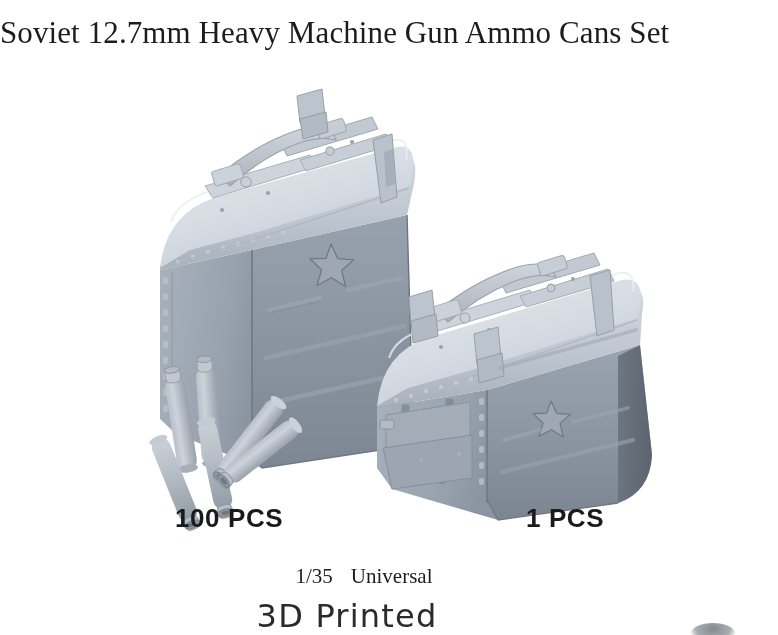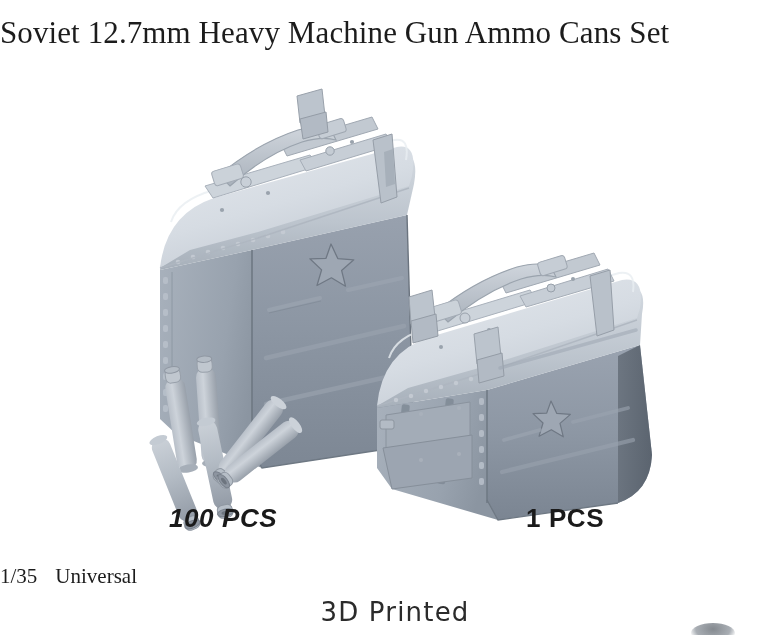--- a/index.html
+++ b/index.html
@@ -20,35 +20,35 @@
     color:#1c1c1c;letter-spacing:.1px;white-space:nowrap;
   }
 
   
   .qty{
     position:absolute;
     font-family:"Liberation Sans",sans-serif;
     font-weight:700;font-size:26px;letter-spacing:.6px;
     color:#1a1a1a;white-space:nowrap;
   }
-  #qty-shells{left:169px;top:503px;font-style:italic;}
+  #qty-shells{left:175px;top:503px;}
   #qty-can{left:526px;top:503px;}
 
   
   .scale-line{
-    position:absolute;left:0;top:564px;width:728px;
+    position:absolute;left:0;top:564px;width:728px;text-align:center;
     font-family:"Liberation Serif","DejaVu Serif",serif;
     font-size:21px;color:#1c1c1c;white-space:nowrap;
   }
   .scale-line .sp{display:inline-block;width:18px;}
   .printed-line{
     position:absolute;left:0;top:597px;width:694px;text-align:center;
     font-family:"DejaVu Sans",sans-serif;
-    font-size:26px;font-weight:400;color:#2b2b2b;
-    letter-spacing:1.2px;white-space:nowrap;padding-left:48px;
+    font-size:32px;font-weight:400;color:#2b2b2b;
+    letter-spacing:1.2px;white-space:nowrap;
   }
 
   
   .corner-mark{
     position:absolute;left:691px;top:623px;width:44px;height:20px;
     background:radial-gradient(ellipse at 50% 30%,#6f757c 0%,#9aa0a7 55%,rgba(180,185,190,0) 78%);
     border-radius:50%;
     opacity:.85;
   }
 

